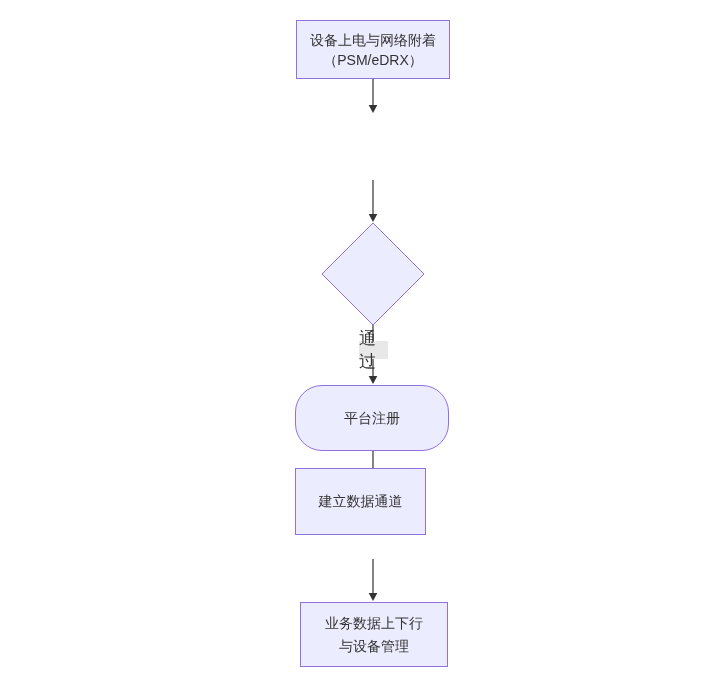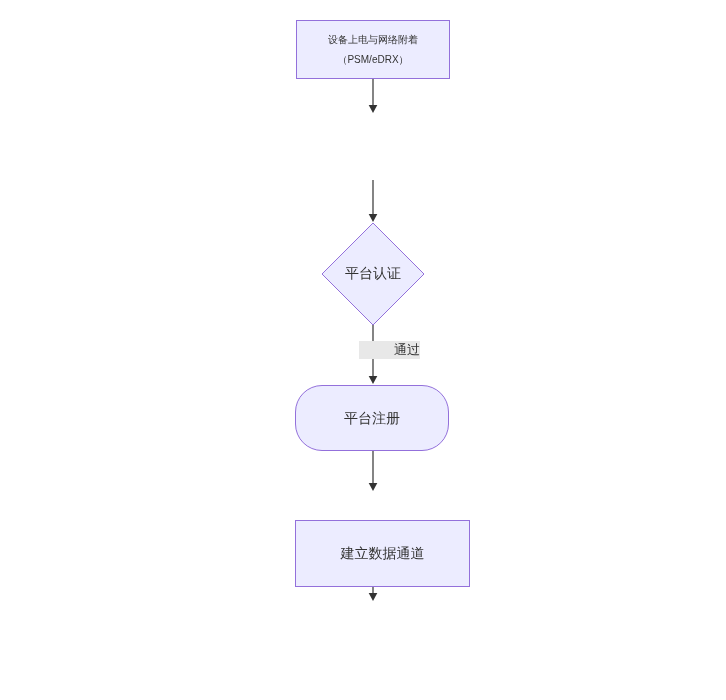--- a/index.html
+++ b/index.html
@@ -28,24 +28,24 @@
     border: 1px solid #9370db;
     display: flex;
     flex-direction: column;
     align-items: center;
     justify-content: center;
     text-align: center;
     font-size: 14px;
     line-height: 23px;
     color: #333333;
   }
-  .node-power    { left: 296px; top: 20px;  width: 154px; height: 59px; font-size: 10px; line-height: 20px; }
+  .node-power    { left: 296px; top: 20px;  width: 154px; height: 59px; font-size: 14px; line-height: 20px; }
   .node-boot     { left: 299px; top: 114px; width: 148px; height: 66px; }
   .node-register { left: 295px; top: 385px; width: 154px; height: 66px; border-radius: 27px; }
-  .node-channel  { left: 295px; top: 520px; width: 175px; height: 67px; gap: 8px; }
+  .node-channel  { left: 295px; top: 468px; width: 131px; height: 67px; gap: 8px; }
   .node-business { left: 300px; top: 602px; width: 148px; height: 65px; }
   .diamond-label {
     position: absolute;
     left: 322px;
     top: 223px;
     width: 102px;
     height: 102px;
     display: flex;
     align-items: center;
     justify-content: center;
@@ -56,23 +56,22 @@
   .edge-label {
     position: absolute;
     left: 359px;
     top: 341px;
     width: 29px;
     height: 18px;
     background: #e8e8e8;
     display: flex;
     align-items: center;
     justify-content: flex-end;
-    font-size: 13px;
+    font-size: 17px;
     color: #333333;
-    padding-left: 32px;
   }
 </style>
 </head>
 <body>
 
 <div class="canvas">
 
   <svg class="layer" width="726" height="700" viewBox="0 0 726 700">
 
     <line x1="373" y1="79" x2="373" y2="106" stroke="#333333" stroke-width="1.2"></line>
@@ -92,30 +91,31 @@
     <line x1="373" y1="559" x2="373" y2="594" stroke="#333333" stroke-width="1.2"></line>
     <polygon points="373,601 368.7,593 377.3,593" fill="#333333"></polygon>
   </svg>
 
   <div class="node node-power">
     <div>设备上电与网络附着</div>
     <div>（PSM/eDRX）</div>
   </div>
 
 
-  <div class="diamond-label">
-    <span>平台认证</span>
-  </div>
 
   <div class="edge-label">
     <span>通过</span>
   </div>
 
   <div class="node node-register">
     <div>平台注册</div>
   </div>
 
   <div class="node node-channel">
     <div>建立数据通道</div>
   </div>
 
+  <div class="node node-business">
+    <div>业务数据上下行</div>
+    <div>与设备管理</div>
+  </div>
 
 </div>
 
 </body></html>

